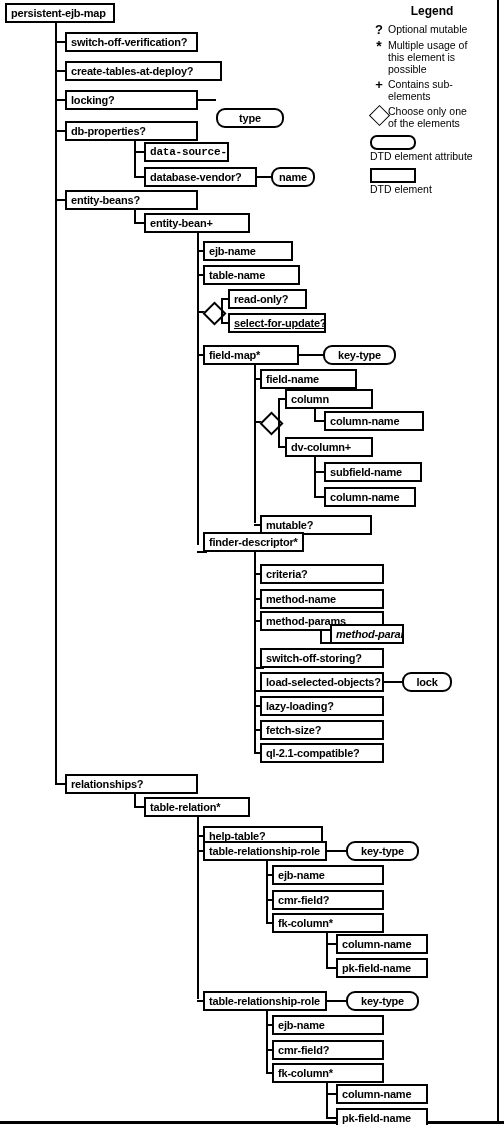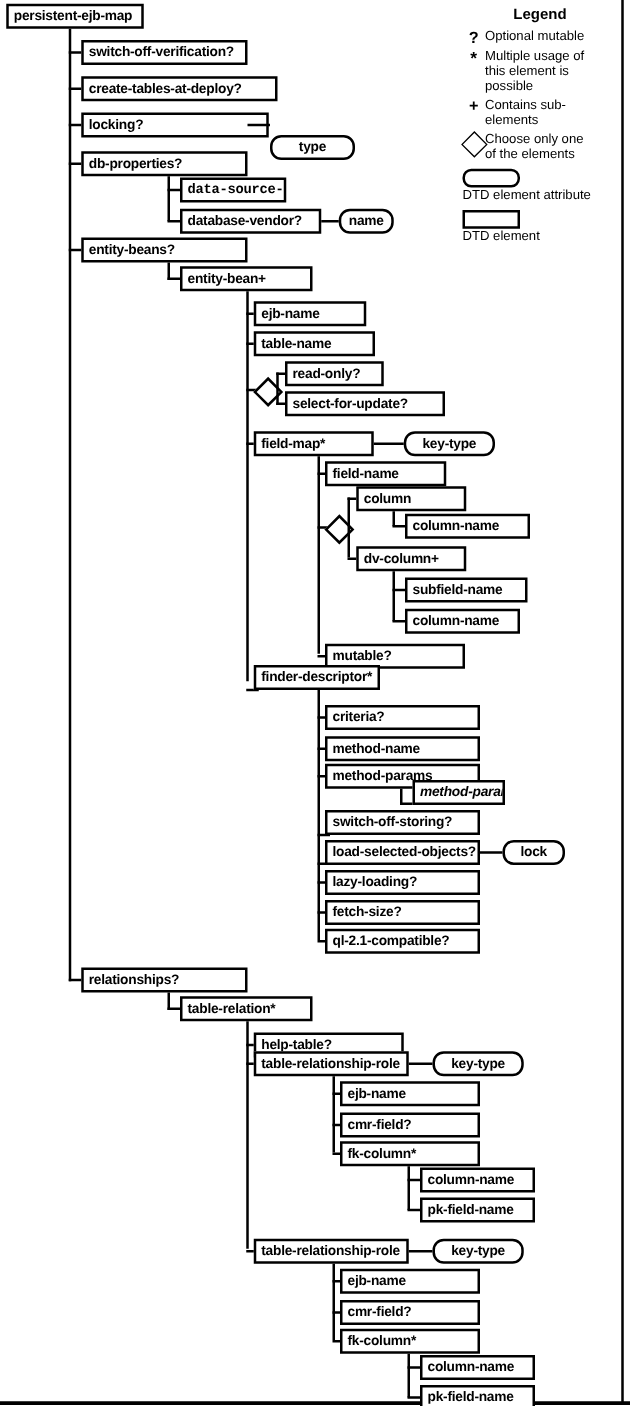--- a/index.html
+++ b/index.html
@@ -153,21 +153,21 @@
 
   <div class="ln lv" style="left:55px; top:23px; height:762px;"></div>
 
   <div class="ln lh" style="left:55px; top:41px; width:12px;"></div>
   <div class="node elem" style="left:65px; top:32px; width:133px;">switch-off-verification?</div>
 
   <div class="ln lh" style="left:55px; top:70px; width:12px;"></div>
   <div class="node elem" style="left:65px; top:61px; width:157px;">create-tables-at-deploy?</div>
 
   <div class="ln lh" style="left:55px; top:99px; width:12px;"></div>
-  <div class="node elem" style="left:65px; top:90px; width:150px;">locking?</div>
+  <div class="node elem" style="left:65px; top:90px; width:133px;">locking?</div>
   <div class="ln lh" style="left:198px; top:99px; width:18px;"></div>
   <div class="node attr" style="left:216px; top:108px; width:68px;">type</div>
 
   <div class="ln lh" style="left:55px; top:130px; width:12px;"></div>
   <div class="node elem" style="left:65px; top:121px; width:133px;">db-properties?</div>
 
   <div class="ln lv" style="left:134px; top:141px; width:2px; height:36px;"></div>
   <div class="ln lh" style="left:134px; top:151px; width:12px;"></div>
   <div class="node elem" style="left:144px; top:142px; width:85px;font-family:Liberation Mono, monospace;">data-source-name</div>
   <div class="ln lh" style="left:134px; top:176px; width:12px;"></div>
@@ -189,21 +189,21 @@
 
   <div class="ln lh" style="left:197px; top:274px; width:10px;"></div>
   <div class="node elem" style="left:203px; top:265px; width:97px;">table-name</div>
 
   <div class="ln lh" style="left:197px; top:311px; width:10px;"></div>
   <div class="diamond" style="left:206px; top:305px;"></div>
   <div class="ln lv" style="left:221px; top:298px; height:26px;"></div>
   <div class="ln lh" style="left:221px; top:298px; width:10px;"></div>
   <div class="node elem" style="left:228px; top:289px; width:79px;">read-only?</div>
   <div class="ln lh" style="left:221px; top:322px; width:10px;"></div>
-  <div class="node elem" style="left:228px; top:313px; width:128px;">select-for-update?</div>
+  <div class="node elem" style="left:228px; top:313px; width:98px;text-decoration:underline;">select-for-update?</div>
 
   <div class="ln lh" style="left:197px; top:354px; width:10px;"></div>
   <div class="node elem" style="left:203px; top:345px; width:96px;">field-map*</div>
   <div class="ln lh" style="left:299px; top:354px; width:24px;"></div>
   <div class="node attr" style="left:323px; top:345px; width:73px;">key-type</div>
 
   <div class="ln lv" style="left:254px; top:365px; height:158px;"></div>
 
   <div class="ln lh" style="left:254px; top:378px; width:10px;"></div>
   <div class="node elem" style="left:260px; top:369px; width:97px;">field-name</div>

